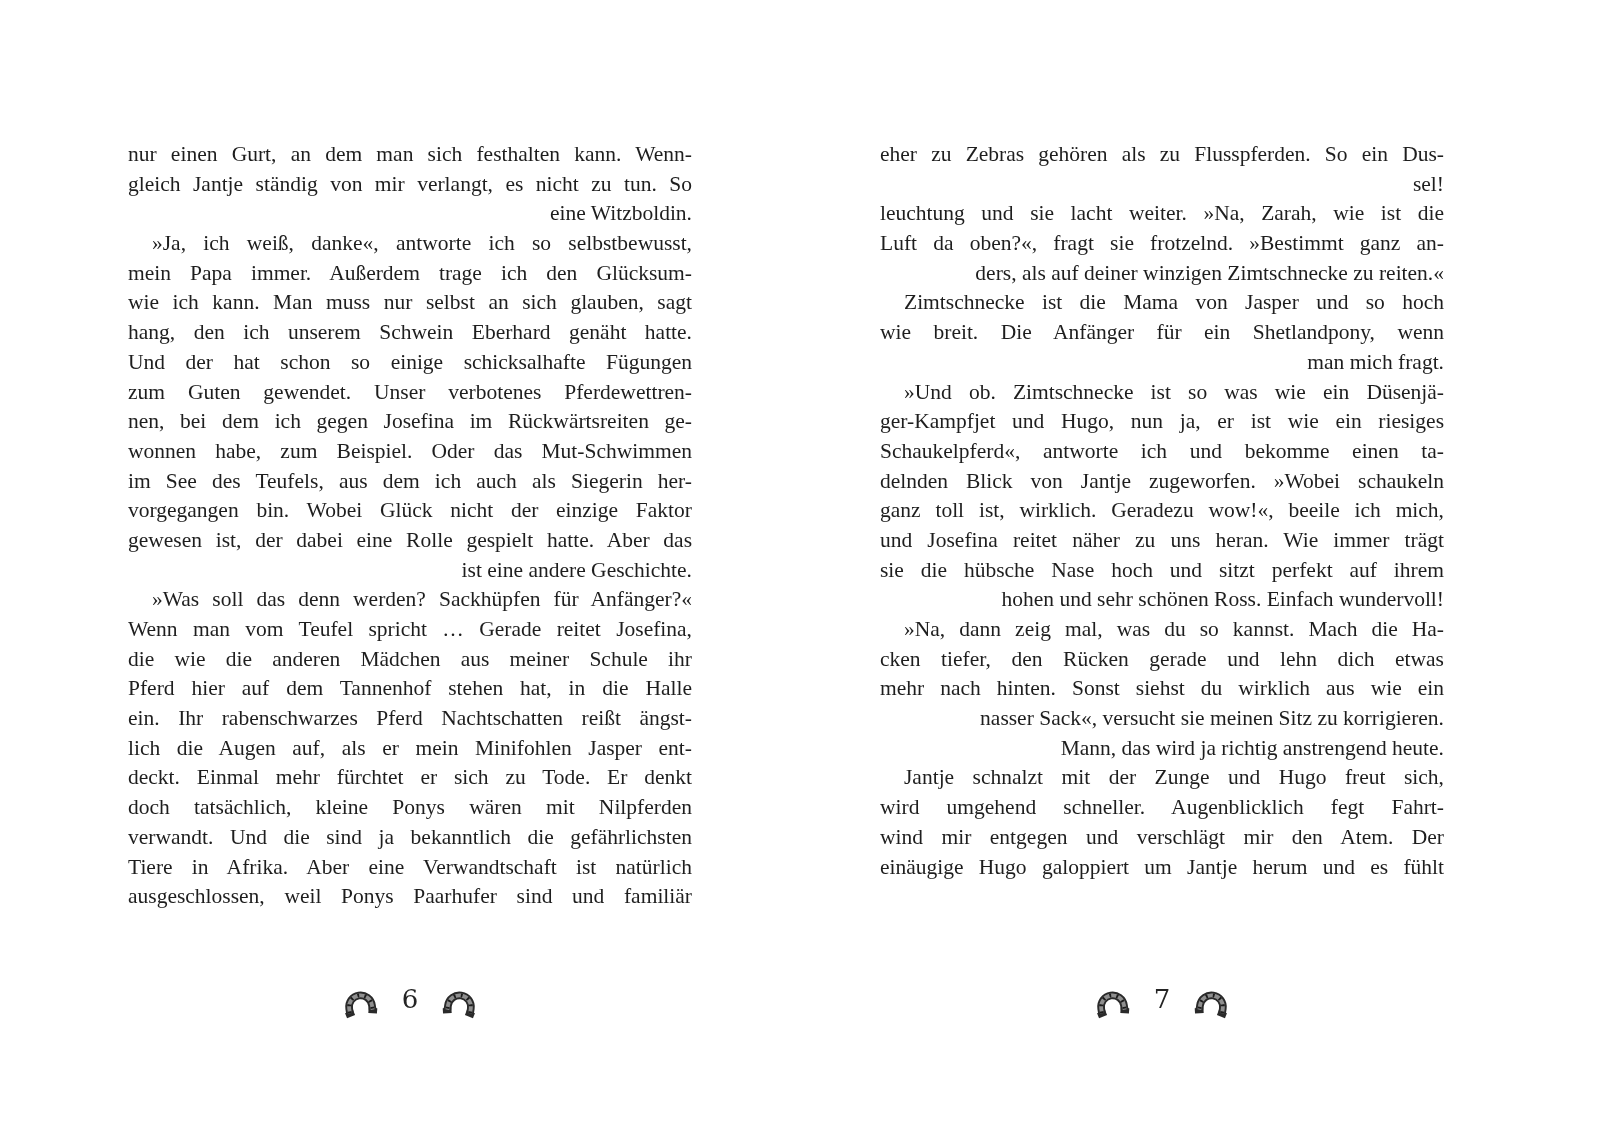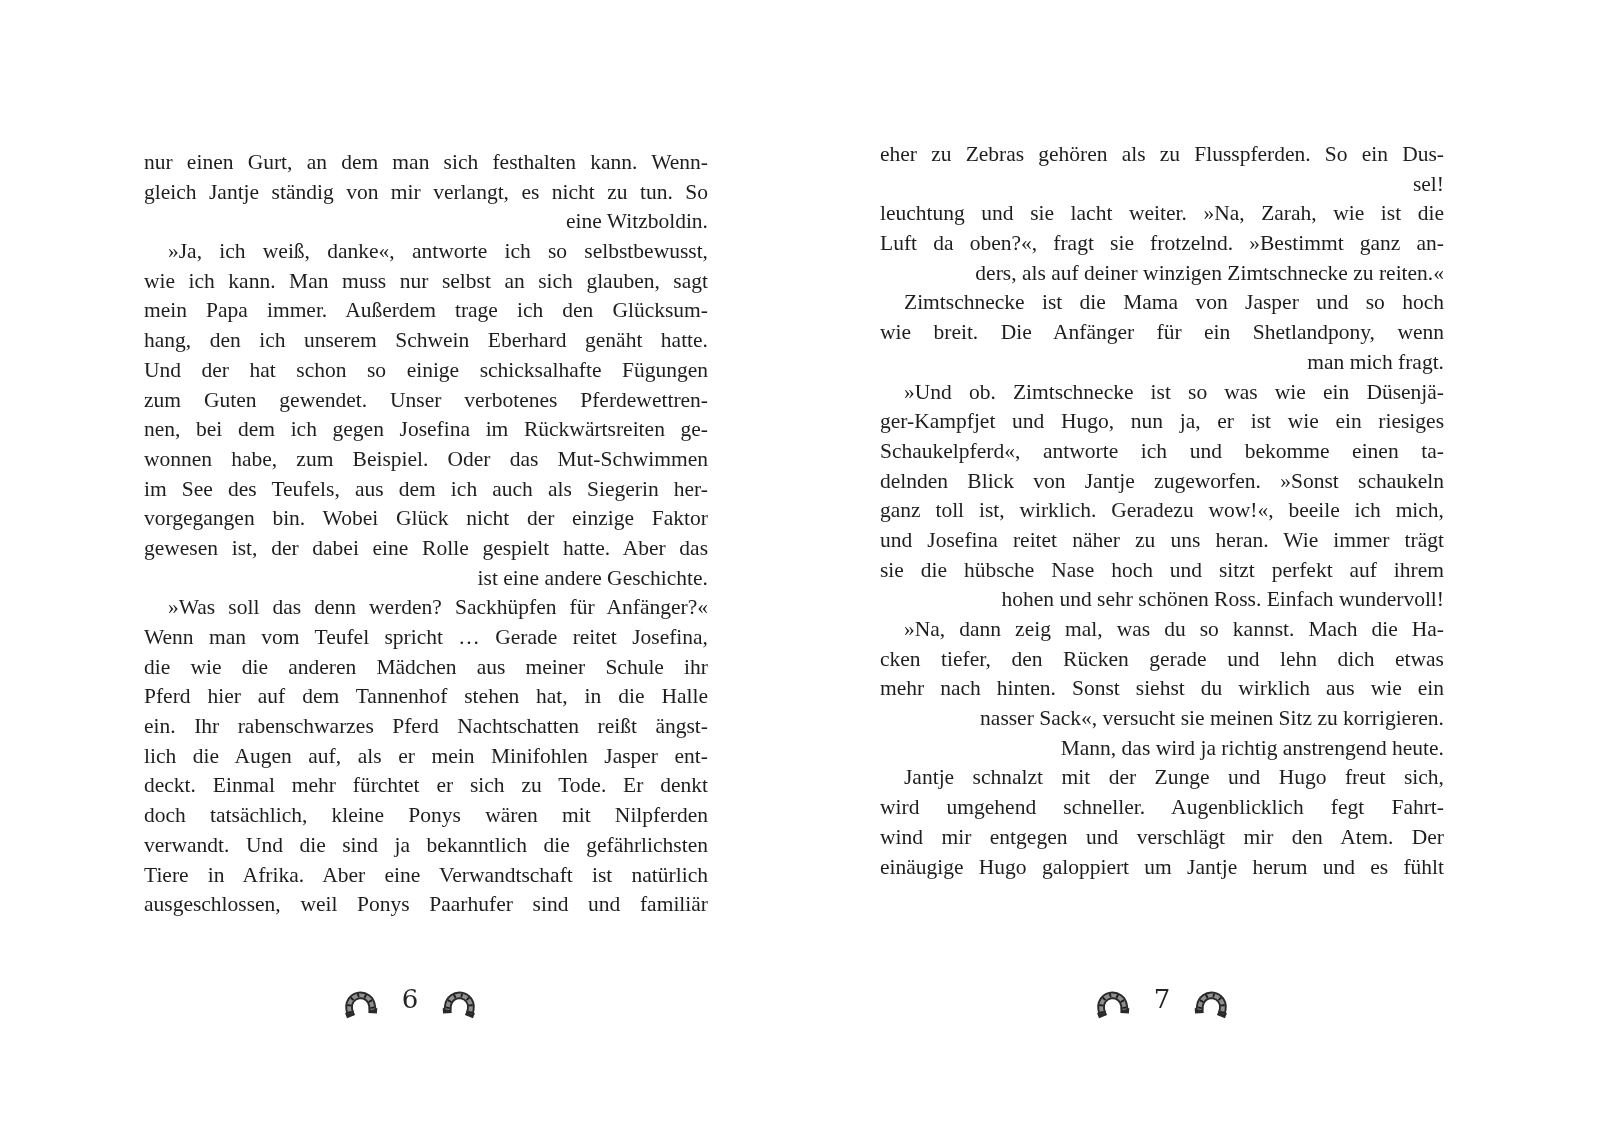--- a/index.html
+++ b/index.html
@@ -14,21 +14,21 @@
     font-family: "Liberation Serif", "DejaVu Serif", serif;
     color: #1e1e1e;
     overflow: hidden;
   }
   .page-text {
     position: absolute;
     top: 140px;
     width: 564px;
     font-size: 21.5px;
   }
-  .page-text.left  { left: 144px; margin-top: 8px; }
+  .page-text.left  { left: 128px; }
   .page-text.right { left: 880px; }
 
   .line {
     height: 29.7px;
     line-height: 29.7px;
     overflow: hidden;
     text-align: right;
     white-space: normal;
   }
   
@@ -79,22 +79,22 @@
   .shoe-calk { fill: none; stroke: #2a2a2a; stroke-width: 7; stroke-linecap: butt; }
 </style>
 </head>
 <body>
 
 <div class="page-text left" id="left-lines">
     <div class="line j">nur einen Gurt, an dem man sich festhalten kann. Wenn-</div>
     <div class="line j">gleich Jantje ständig von mir verlangt, es nicht zu tun. So</div>
     <div class="line">eine Witzboldin.</div>
     <div class="line j ind">»Ja, ich weiß, danke«, antworte ich so selbstbewusst,</div>
+    <div class="line j">mein Papa immer. Außerdem trage ich den Glücksum-</div>
     <div class="line j">wie ich kann. Man muss nur selbst an sich glauben, sagt</div>
-    <div class="line j">mein Papa immer. Außerdem trage ich den Glücksum-</div>
     <div class="line j">hang, den ich unserem Schwein Eberhard genäht hatte.</div>
     <div class="line j">Und der hat schon so einige schicksalhafte Fügungen</div>
     <div class="line j">zum Guten gewendet. Unser verbotenes Pferdewettren-</div>
     <div class="line j">nen, bei dem ich gegen Josefina im Rückwärtsreiten ge-</div>
     <div class="line j">wonnen habe, zum Beispiel. Oder das Mut-Schwimmen</div>
     <div class="line j">im See des Teufels, aus dem ich auch als Siegerin her-</div>
     <div class="line j">vorgegangen bin. Wobei Glück nicht der einzige Faktor</div>
     <div class="line j">gewesen ist, der dabei eine Rolle gespielt hatte. Aber das</div>
     <div class="line">ist eine andere Geschichte.</div>
     <div class="line j ind">»Was soll das denn werden? Sackhüpfen für Anfänger?«</div>
@@ -115,21 +115,21 @@
     <div class="line">sel!</div>
     <div class="line j">leuchtung und sie lacht weiter. »Na, Zarah, wie ist die</div>
     <div class="line j">Luft da oben?«, fragt sie frotzelnd. »Bestimmt ganz an-</div>
     <div class="line">ders, als auf deiner winzigen Zimtschnecke zu reiten.«</div>
     <div class="line j ind">Zimtschnecke ist die Mama von Jasper und so hoch</div>
     <div class="line j">wie breit. Die Anfänger für ein Shetlandpony, wenn</div>
     <div class="line">man mich fragt.</div>
     <div class="line j ind">»Und ob. Zimtschnecke ist so was wie ein Düsenjä-</div>
     <div class="line j">ger-Kampfjet und Hugo, nun ja, er ist wie ein riesiges</div>
     <div class="line j">Schaukelpferd«, antworte ich und bekomme einen ta-</div>
-    <div class="line j">delnden Blick von Jantje zugeworfen. »Sonst schaukeln</div>
+    <div class="line j">delnden Blick von Jantje zugeworfen. »Wobei schaukeln</div>
     <div class="line j">ganz toll ist, wirklich. Geradezu wow!«, beeile ich mich,</div>
     <div class="line j">und Josefina reitet näher zu uns heran. Wie immer trägt</div>
     <div class="line j">sie die hübsche Nase hoch und sitzt perfekt auf ihrem</div>
     <div class="line">hohen und sehr schönen Ross. Einfach wundervoll!</div>
     <div class="line j ind">»Na, dann zeig mal, was du so kannst. Mach die Ha-</div>
     <div class="line j">cken tiefer, den Rücken gerade und lehn dich etwas</div>
     <div class="line j">mehr nach hinten. Sonst siehst du wirklich aus wie ein</div>
     <div class="line">nasser Sack«, versucht sie meinen Sitz zu korrigieren.</div>
     <div class="line ind">Mann, das wird ja richtig anstrengend heute.</div>
     <div class="line j ind">Jantje schnalzt mit der Zunge und Hugo freut sich,</div>

